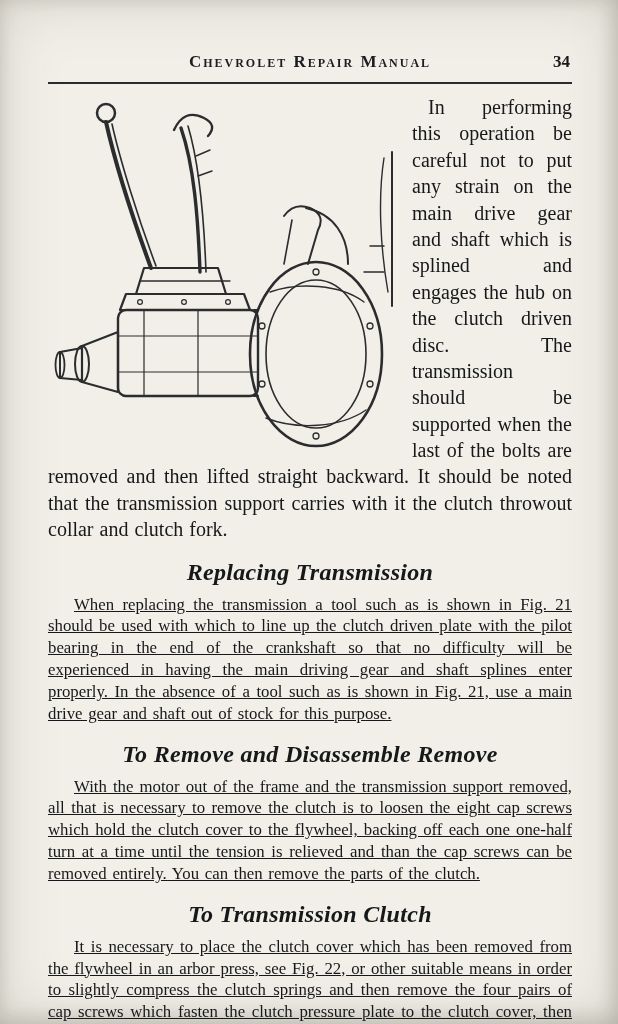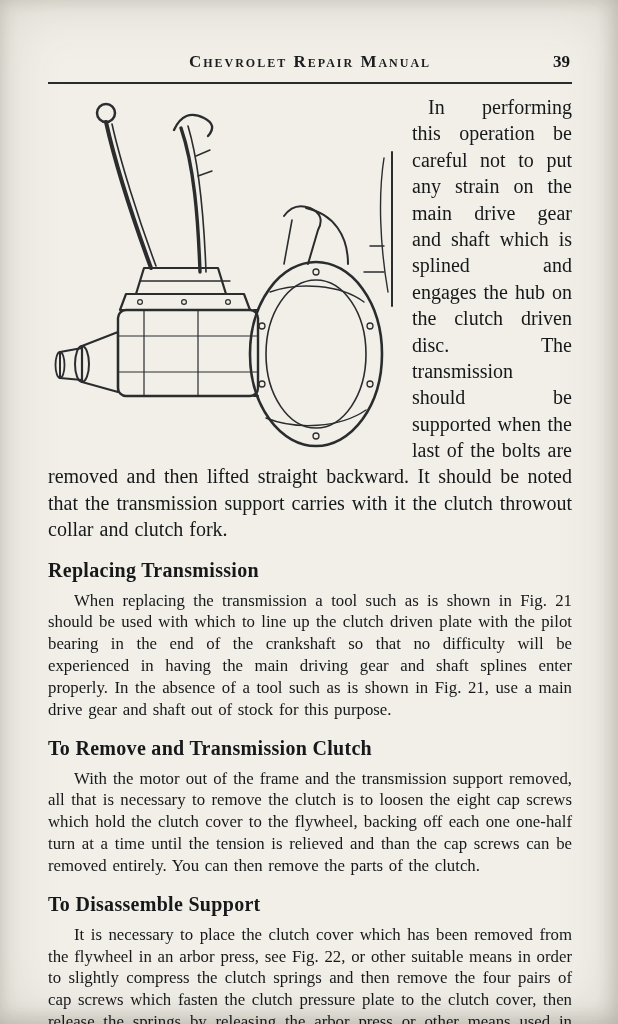--- a/index.html
+++ b/index.html
@@ -65,43 +65,46 @@
     line-height:1.32;
     text-align:justify;
     text-indent:16px;
     margin:6px 0 0 0;
     word-spacing:1px;
     hyphens:none;
   }
   .clear{clear:both;}
   
   .section-heading{
+    text-align:center;
     font-weight:700;
-    font-size:20px;
+    font-size:24px;
     margin:16px 0 8px 0;
     letter-spacing:.3px;
+    font-style:italic;
   }
   .body-par{
     font-size:16.8px;
     line-height:1.3;
     text-align:justify;
     text-indent:26px;
     margin:0;
     word-spacing:1.5px;
+    text-decoration:underline;
   }
   .ink{stroke:#2b2c2e;fill:none;stroke-linecap:round;stroke-linejoin:round;}
 </style>
 </head>
 <body>
 
 <div class="page">
 
   <div class="header">
     <span class="header-title">Chevrolet Repair Manual</span>
-    <span class="page-number">39</span>
+    <span class="page-number">34</span>
   </div>
   <hr class="header-rule">
 
   <div class="figure">
     <svg width="350" height="362" viewBox="0 0 350 362" aria-hidden="true">
 
       <circle class="ink" cx="58" cy="17" r="9" stroke-width="2.5" fill="#3a3b3d"></circle>
       <path class="ink" d="M58 26 C 66 62, 84 120, 103 172" stroke-width="4"></path>
       <path class="ink" d="M64 28 C 72 64, 90 122, 108 170" stroke-width="1.6"></path>
 
@@ -149,19 +152,19 @@
     </svg>
   </div>
 
   <p class="intro">In performing this operation be careful not to put any strain on the main drive gear and shaft which is splined and engages the hub on the clutch driven disc. The transmission should be supported when the last of the bolts are removed and then lifted straight backward. It should be noted that the transmission support carries with it the clutch throwout collar and clutch fork.</p>
 
   <div class="clear"></div>
 
   <h2 class="section-heading">Replacing Transmission</h2>
   <p class="body-par">When replacing the transmission a tool such as is shown in Fig. 21 should be used with which to line up the clutch driven plate with the pilot bearing in the end of the crankshaft so that no difficulty will be experienced in having the main driving gear and shaft splines enter properly.  In the absence of a tool such as is shown in Fig. 21, use a main drive gear and shaft out of stock for this purpose.</p>
 
-  <h2 class="section-heading">To Remove and Transmission Clutch</h2>
+  <h2 class="section-heading">To Remove and Disassemble Remove</h2>
   <p class="body-par">With the motor out of the frame and the transmission support removed, all that is necessary to remove the clutch is to loosen the eight cap screws which hold the clutch cover to the flywheel, backing off each one one-half turn at a time until the tension is relieved and than the cap screws can be removed entirely.  You can then remove the parts of the clutch.</p>
 
-  <h2 class="section-heading">To Disassemble Support</h2>
+  <h2 class="section-heading">To Transmission Clutch</h2>
   <p class="body-par">It is necessary to place the clutch cover which has been removed from the flywheel in an arbor press, see Fig. 22, or other suitable means in order to slightly compress the clutch springs and then remove the four pairs of cap screws which fasten the clutch pressure plate to the clutch cover, then release the springs by releasing the arbor press or other means used in compressing the springs.</p>
 
 </div>
 
 </body></html>

